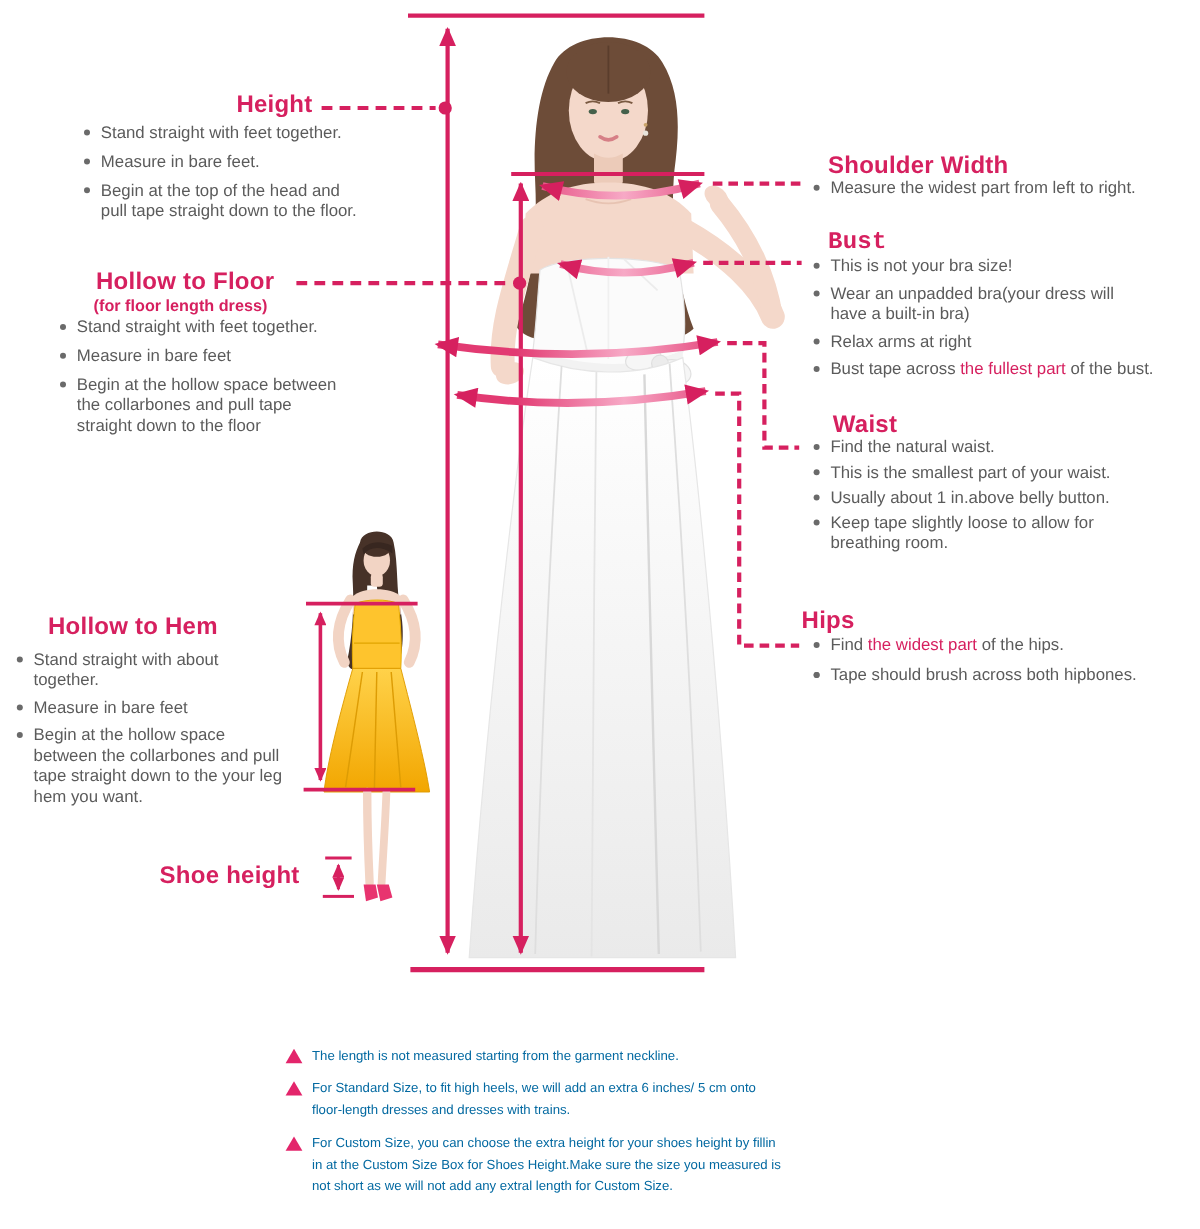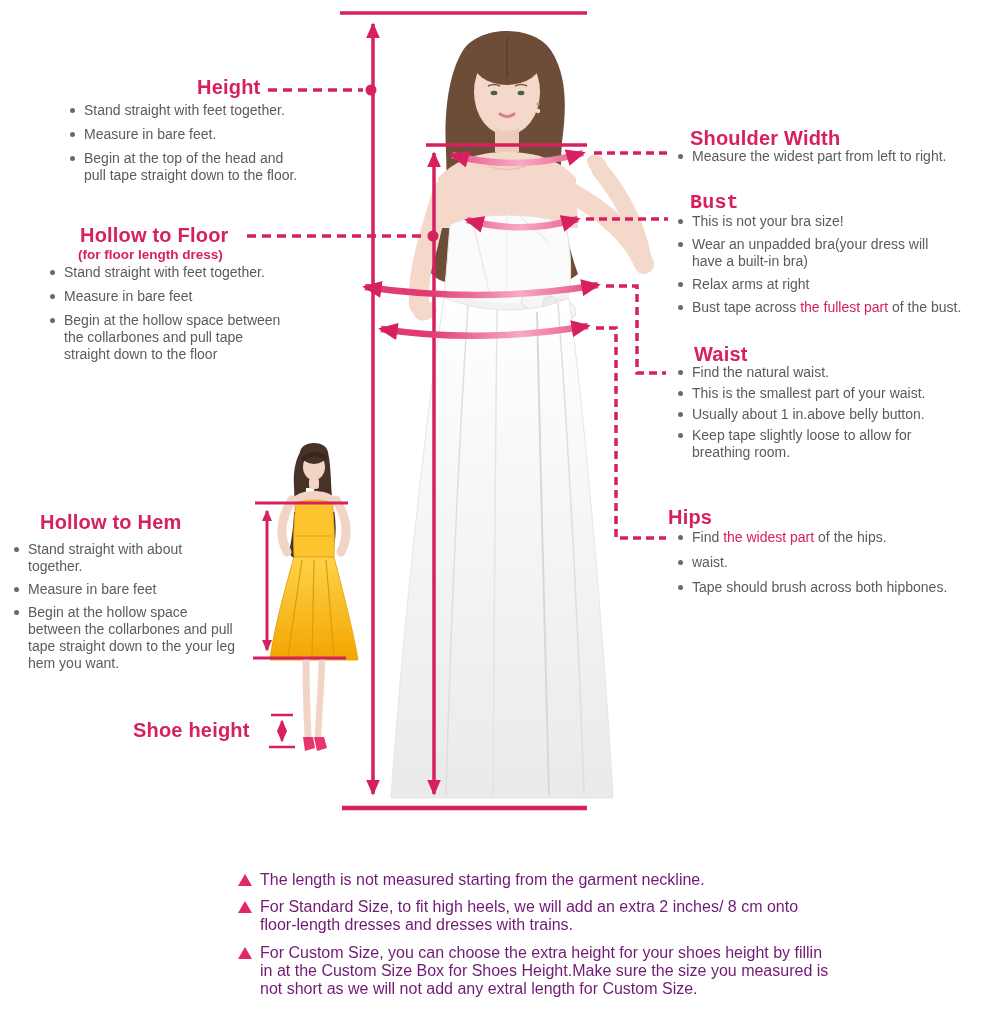--- a/index.html
+++ b/index.html
@@ -11,21 +11,21 @@
   ul.blist{position:absolute;z-index:2;margin:0;padding:0;list-style:none;}
   ul.blist li{position:relative;padding-left:16px;font-size:14px;color:#5b5b5b;line-height:17px;}
   ul.blist li::before{content:"";position:absolute;left:2px;top:6px;width:5px;height:5px;border-radius:50%;background:#6a6a6a;}
   ul.gap7 li{margin-bottom:7px;}
   ul.gap6 li{margin-bottom:6px;}
   ul.gap4 li{margin-bottom:4px;}
   ul.gap8 li{margin-bottom:8px;}
   .ln{display:block;white-space:nowrap;}
   .hl{color:#d6205f;}
   .notes{position:absolute;left:238px;top:871px;z-index:2;}
-  .note{position:relative;padding-left:22px;color:#701a75;font-size:16px;line-height:18px;margin-bottom:9px;}
+  .note{position:relative;padding-left:22px;color:#0369a1;font-size:11px;line-height:18px;margin-bottom:9px;}
   .note .tri{position:absolute;left:0;top:3px;width:0;height:0;
              border-left:7px solid transparent;border-right:7px solid transparent;
              border-bottom:12px solid #e3256b;}
   .note.n2{margin-bottom:10px;}
 </style>
 </head>
 <body>
 
 <div class="canvas">
 
@@ -264,35 +264,34 @@
       <span class="ln">breathing room.</span>
     </li>
   </ul>
 
   <div class="sec-title" style="left:668px;top:506px;">Hips</div>
   <ul class="blist gap8" style="left:676px;top:529px;">
     <li>
       <span class="ln"><span>Find </span><span class="hl">the widest part</span><span> of the hips.</span></span>
     </li>
     <li>
-      <span class="ln">waist.</span>
     </li>
     <li>
         <span class="ln">Tape should brush across both hipbones.</span>
       </li>
   </ul>
 
   <div class="notes">
     <div class="note">
       <span class="tri"></span>
       <span class="ln">The length is not measured starting from the garment neckline.</span>
     </div>
     <div class="note n2">
       <span class="tri"></span>
-      <span class="ln">For Standard Size, to fit high heels, we will add an extra 2 inches/ 8  cm onto</span>
+      <span class="ln">For Standard Size, to fit high heels, we will add an extra 6 inches/ 5  cm onto</span>
       <span class="ln">floor-length dresses and dresses with trains.</span>
     </div>
     <div class="note">
       <span class="tri"></span>
       <span class="ln">For Custom Size, you can choose the extra height for your shoes height by fillin</span>
       <span class="ln">in at the Custom Size Box for Shoes Height.Make sure the size you measured is</span>
       <span class="ln">not short as we will not add any extral length for Custom Size.</span>
     </div>
   </div>
 

